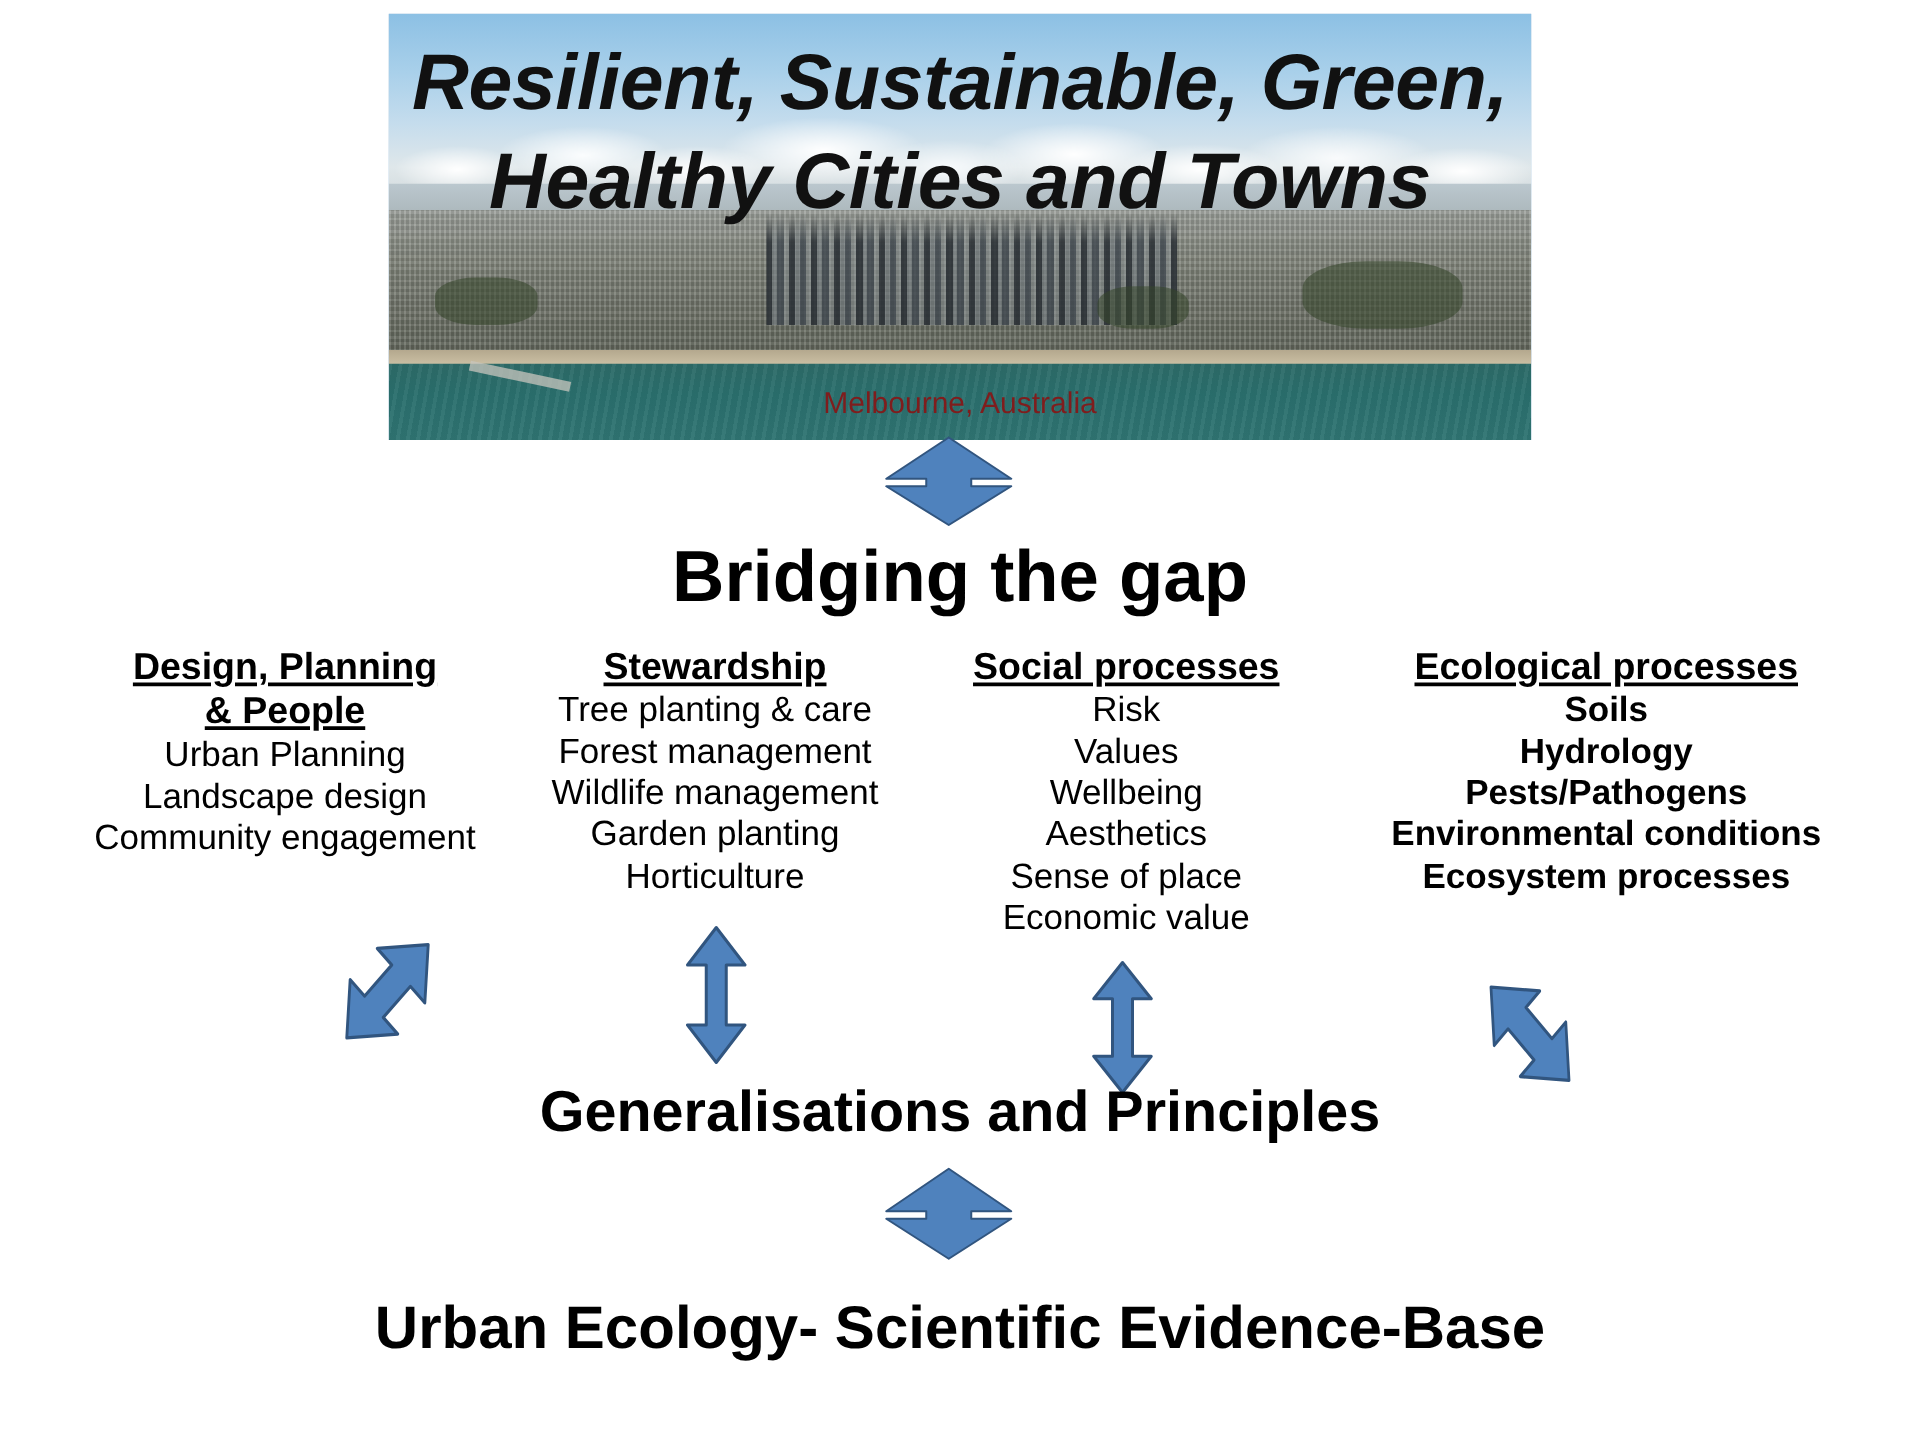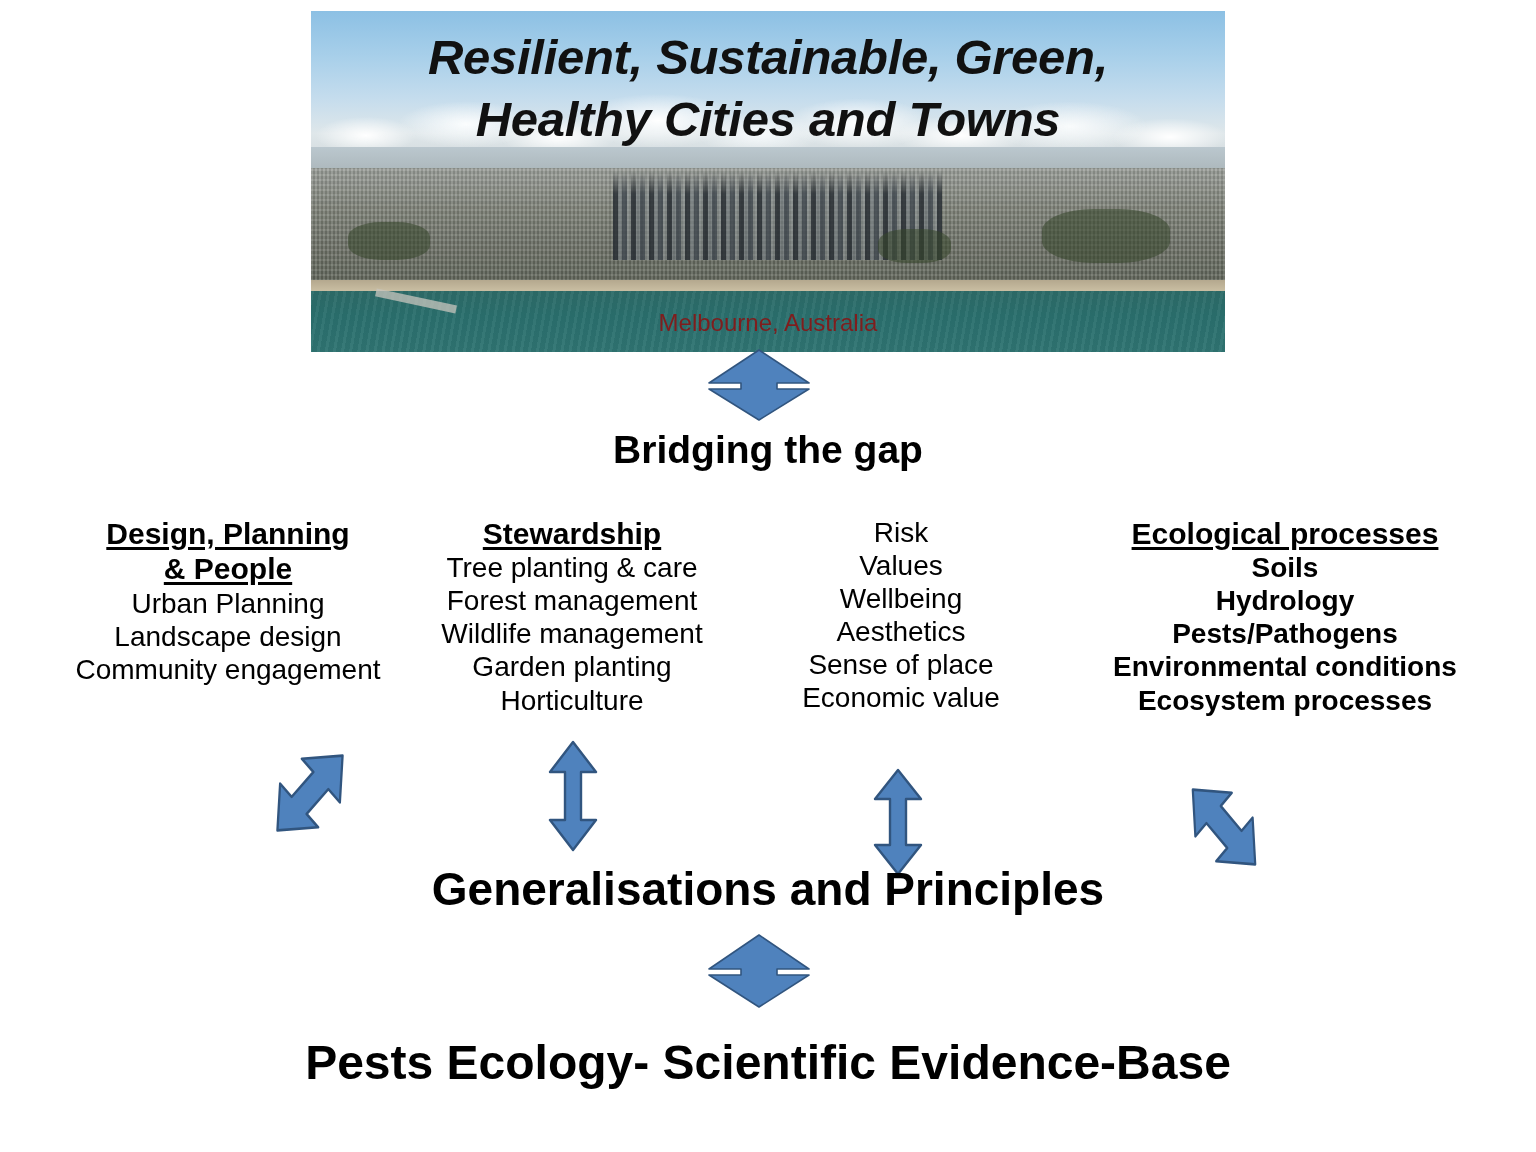--- a/index.html
+++ b/index.html
@@ -118,21 +118,21 @@
   }
 
   #hero-title {
     position: absolute;
     left: 0;
     right: 0;
     top: 16px;
     text-align: center;
     font-style: italic;
     font-weight: bold;
-    font-size: 49px;
+    font-size: 63px;
     line-height: 1.26;
     letter-spacing: -0.3px;
     color: #111111;
     z-index: 4;
     white-space: pre-line;
   }
   #hero-caption {
     position: absolute;
     left: 0;
     right: 0;
@@ -146,21 +146,21 @@
   
   .headline {
     position: absolute;
     left: 0;
     width: 1536px;
     text-align: center;
     font-weight: bold;
     color: #000000;
     white-space: nowrap;
   }
-  #bridging { top: 428px; font-size: 39px; }
+  #bridging { top: 428px; font-size: 58px; }
   #generalisations { top: 862px; font-size: 46px; }
   #evidence-base { top: 1035px; font-size: 48px; }
 
   
   .column {
     position: absolute;
     text-align: center;
     line-height: 1.18;
   }
   .col-head {
@@ -234,20 +234,21 @@
 <div class="column" id="col-stewardship">
   <span class="col-head">Stewardship</span>
   <span class="col-item">Tree planting &amp; care</span>
   <span class="col-item">Forest management</span>
   <span class="col-item">Wildlife management</span>
   <span class="col-item">Garden planting</span>
   <span class="col-item">Horticulture</span>
 </div>
 
 <div class="column" id="col-social">
+  <span class="col-head">Social processes</span>
   <span class="col-item">Risk</span>
   <span class="col-item">Values</span>
   <span class="col-item">Wellbeing</span>
   <span class="col-item">Aesthetics</span>
   <span class="col-item">Sense of place</span>
   <span class="col-item">Economic value</span>
 </div>
 
 <div class="column bold-items" id="col-ecological">
   <span class="col-head">Ecological processes</span>
@@ -287,13 +288,13 @@
 </div>
 
 <div class="headline" id="generalisations">Generalisations and Principles</div>
 
 <div class="arrow" id="arrow-bottom">
   <svg viewBox="0 0 100 72" preserveAspectRatio="none">
     <polygon points="50,0 100,34 68,34 68,40 100,40 50,72 0,40 32,40 32,34 0,34" fill="#4f82bd" stroke="#31557f" stroke-width="1.6" stroke-linejoin="round"></polygon>
   </svg>
 </div>
 
-<div class="headline" id="evidence-base">Pests Ecology- Scientific Evidence-Base</div>
+<div class="headline" id="evidence-base">Urban Ecology- Scientific Evidence-Base</div>
 
 </body></html>

